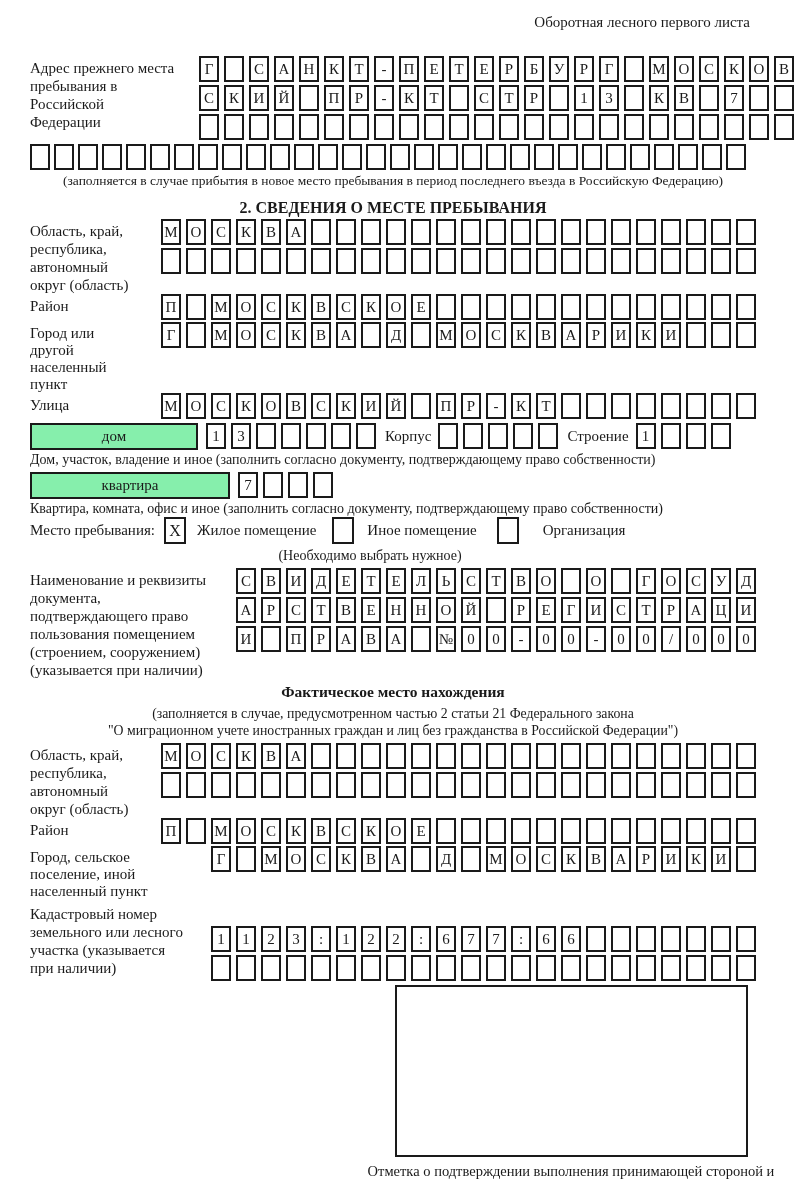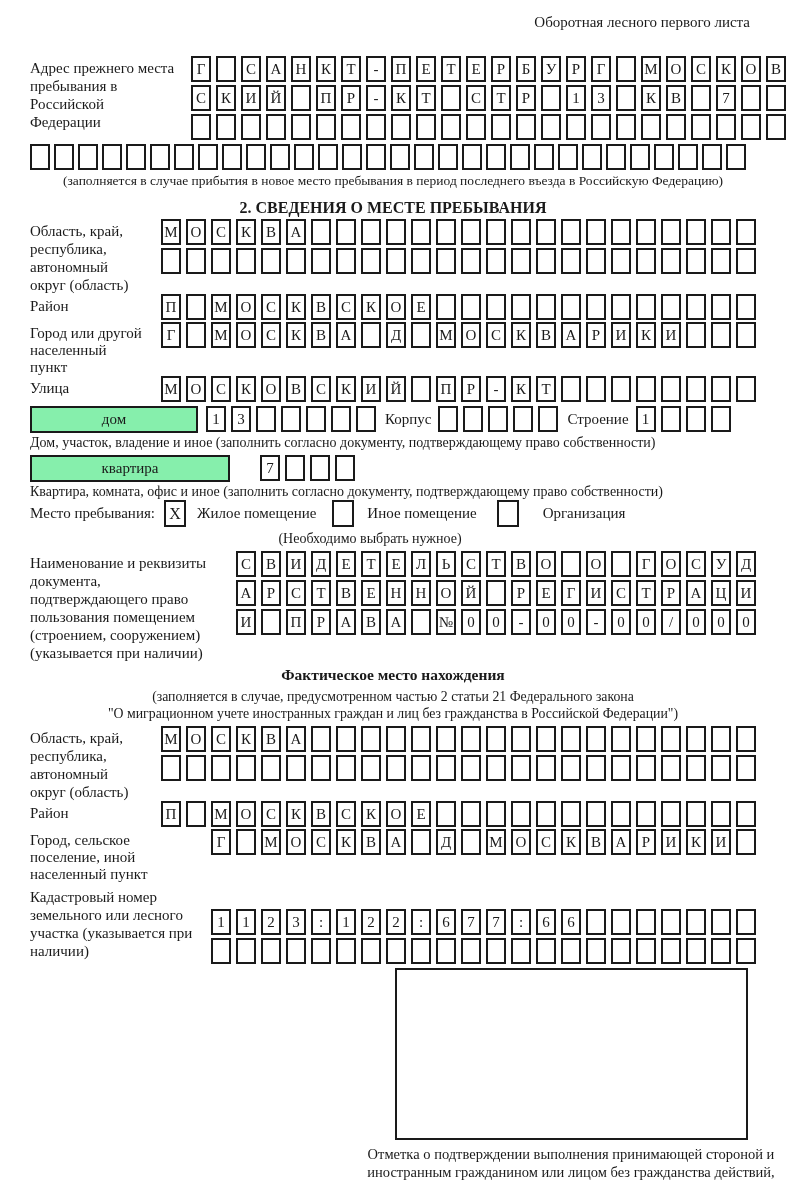--- a/index.html
+++ b/index.html
@@ -1,35 +1,35 @@
 <!DOCTYPE html>
 <html><head>
 <meta charset="utf-8">
 <style>
   html,body{margin:0;padding:0;background:#fff;}
   body{width:800px;height:1180px;font-family:"Liberation Serif","DejaVu Serif",serif;color:#1a1a1a;}
   .page{box-sizing:border-box;width:800px;height:1180px;padding:14px 44px 0 30px;overflow:hidden;}
   .page-header{text-align:right;font-size:15px;height:18px;padding-right:6px;}
   .frow{display:flex;align-items:flex-start;}
-  .flabel{flex:1 1 auto;font-size:15px;line-height:18px;padding-top:3px;padding-right:16px;}
+  .flabel{flex:1 1 auto;font-size:15px;line-height:18px;padding-top:3px;padding-right:24px;}
   .flabel.tightlh{line-height:17px;}
   .gridcol{flex:0 0 auto;display:flex;flex-direction:column;gap:3px;}
   .cellrow{display:flex;gap:5px;}
   .cellrow .cell{flex:0 0 20px;height:26px;border:2px solid #1a1a1a;box-sizing:border-box;
     display:flex;align-items:center;justify-content:center;font-size:15px;line-height:1;background:#fff;}
   .cellrow.tight{gap:4px;}
   .caption{font-size:13.5px;line-height:17px;}
   .caption.center{text-align:center;}
   .sec-title{text-align:center;font-weight:bold;font-size:16px;line-height:19px;margin-top:9px;}
   .addr-block{margin-top:24px;}
   .addr-block .flabel{flex:0 0 145px;}
   .full-row{margin-top:4px;}
   .addr-caption{margin-top:2px;}
   .oblast-block{margin-top:2px;}
-  .mt0{margin-top:0;gap:22px;} .mt2{margin-top:2px;} .mt4{margin-top:4px;}
+  .mt0{margin-top:0;} .mt2{margin-top:2px;} .mt4{margin-top:4px;}
   .dom-row{margin-top:4px;display:flex;align-items:flex-start;}
   .bigbox{border:2px solid #1a1a1a;box-sizing:border-box;height:27px;display:flex;align-items:center;justify-content:center;font-size:15px;background:#86efac;}
   .dom-box{width:168px;margin-right:8px;}
   .kv-box{width:200px;margin-right:8px;font-family:Liberation Serif, serif;}
   .inline-label{font-size:15px;line-height:27px;}
   .group-gap-l{margin-left:9px;} .group-gap-r{margin-right:7px;}
   .small-caption{font-size:14px;line-height:16px;margin-top:2px;}
   .mesto-row{display:flex;align-items:center;margin-top:0;height:27px;}
   .mesto-row .inline-label{line-height:27px;}
   .checkbox{width:22px;height:27px;border:2px solid #1a1a1a;box-sizing:border-box;display:flex;

